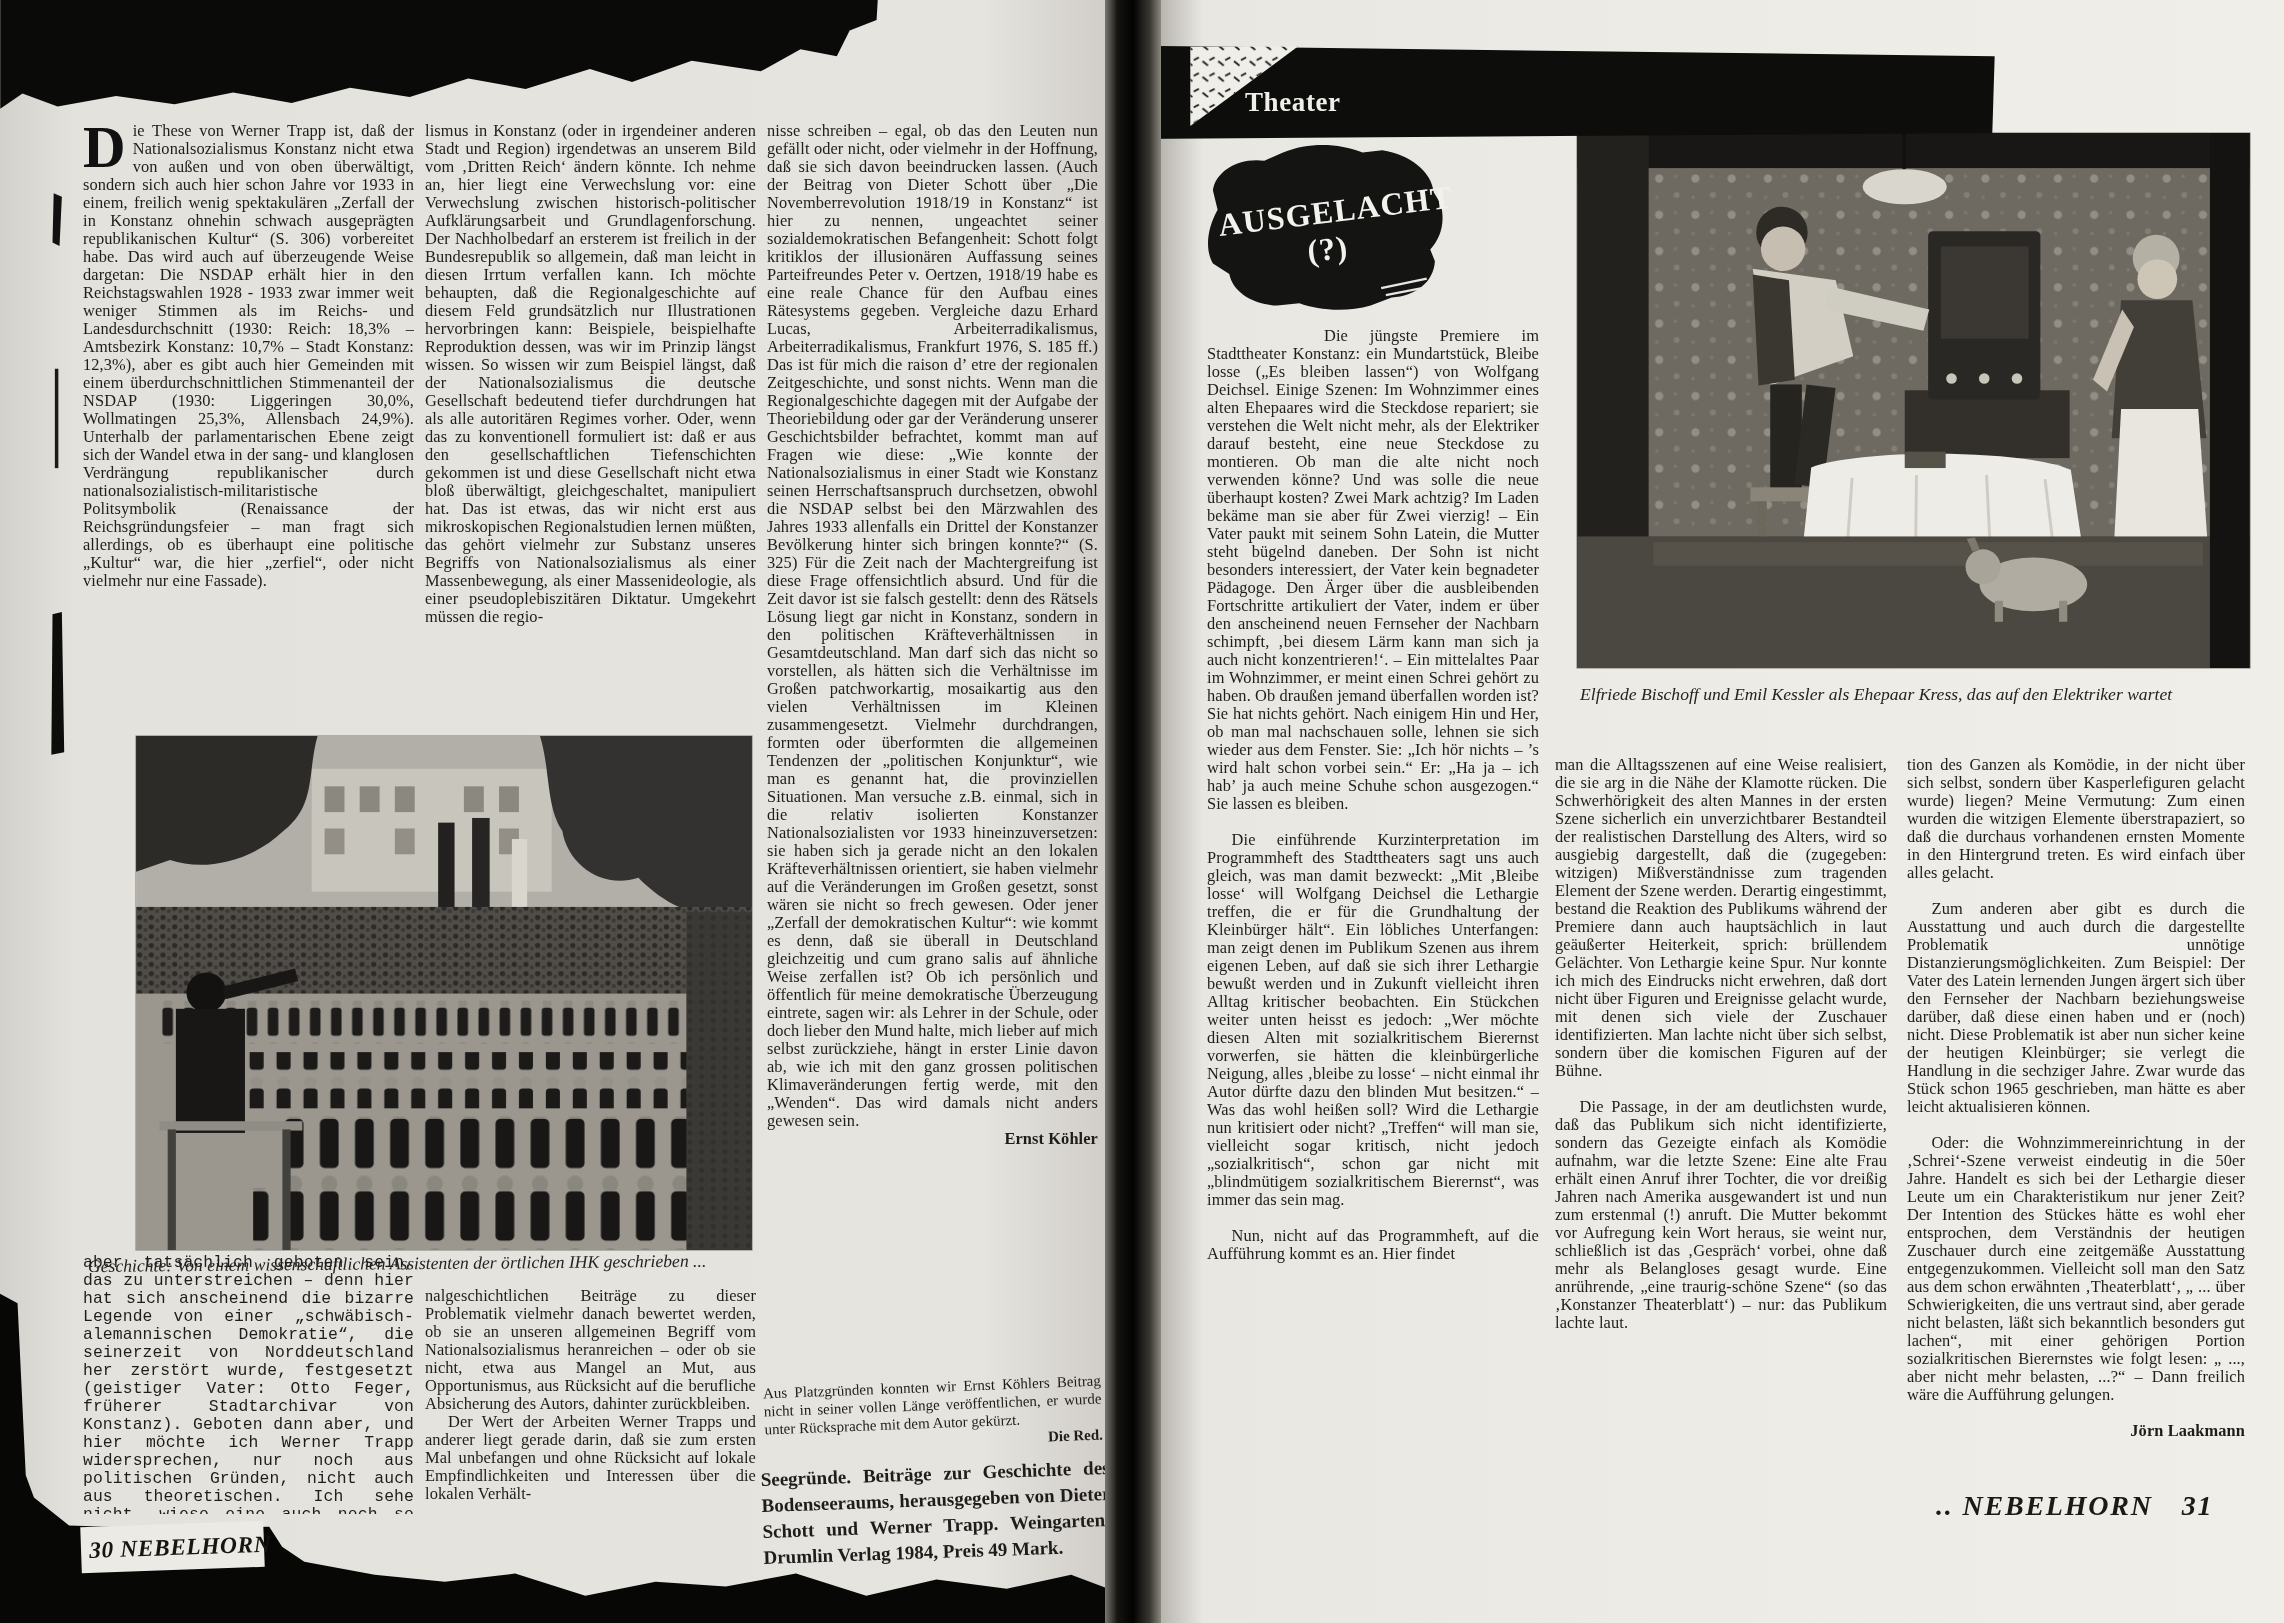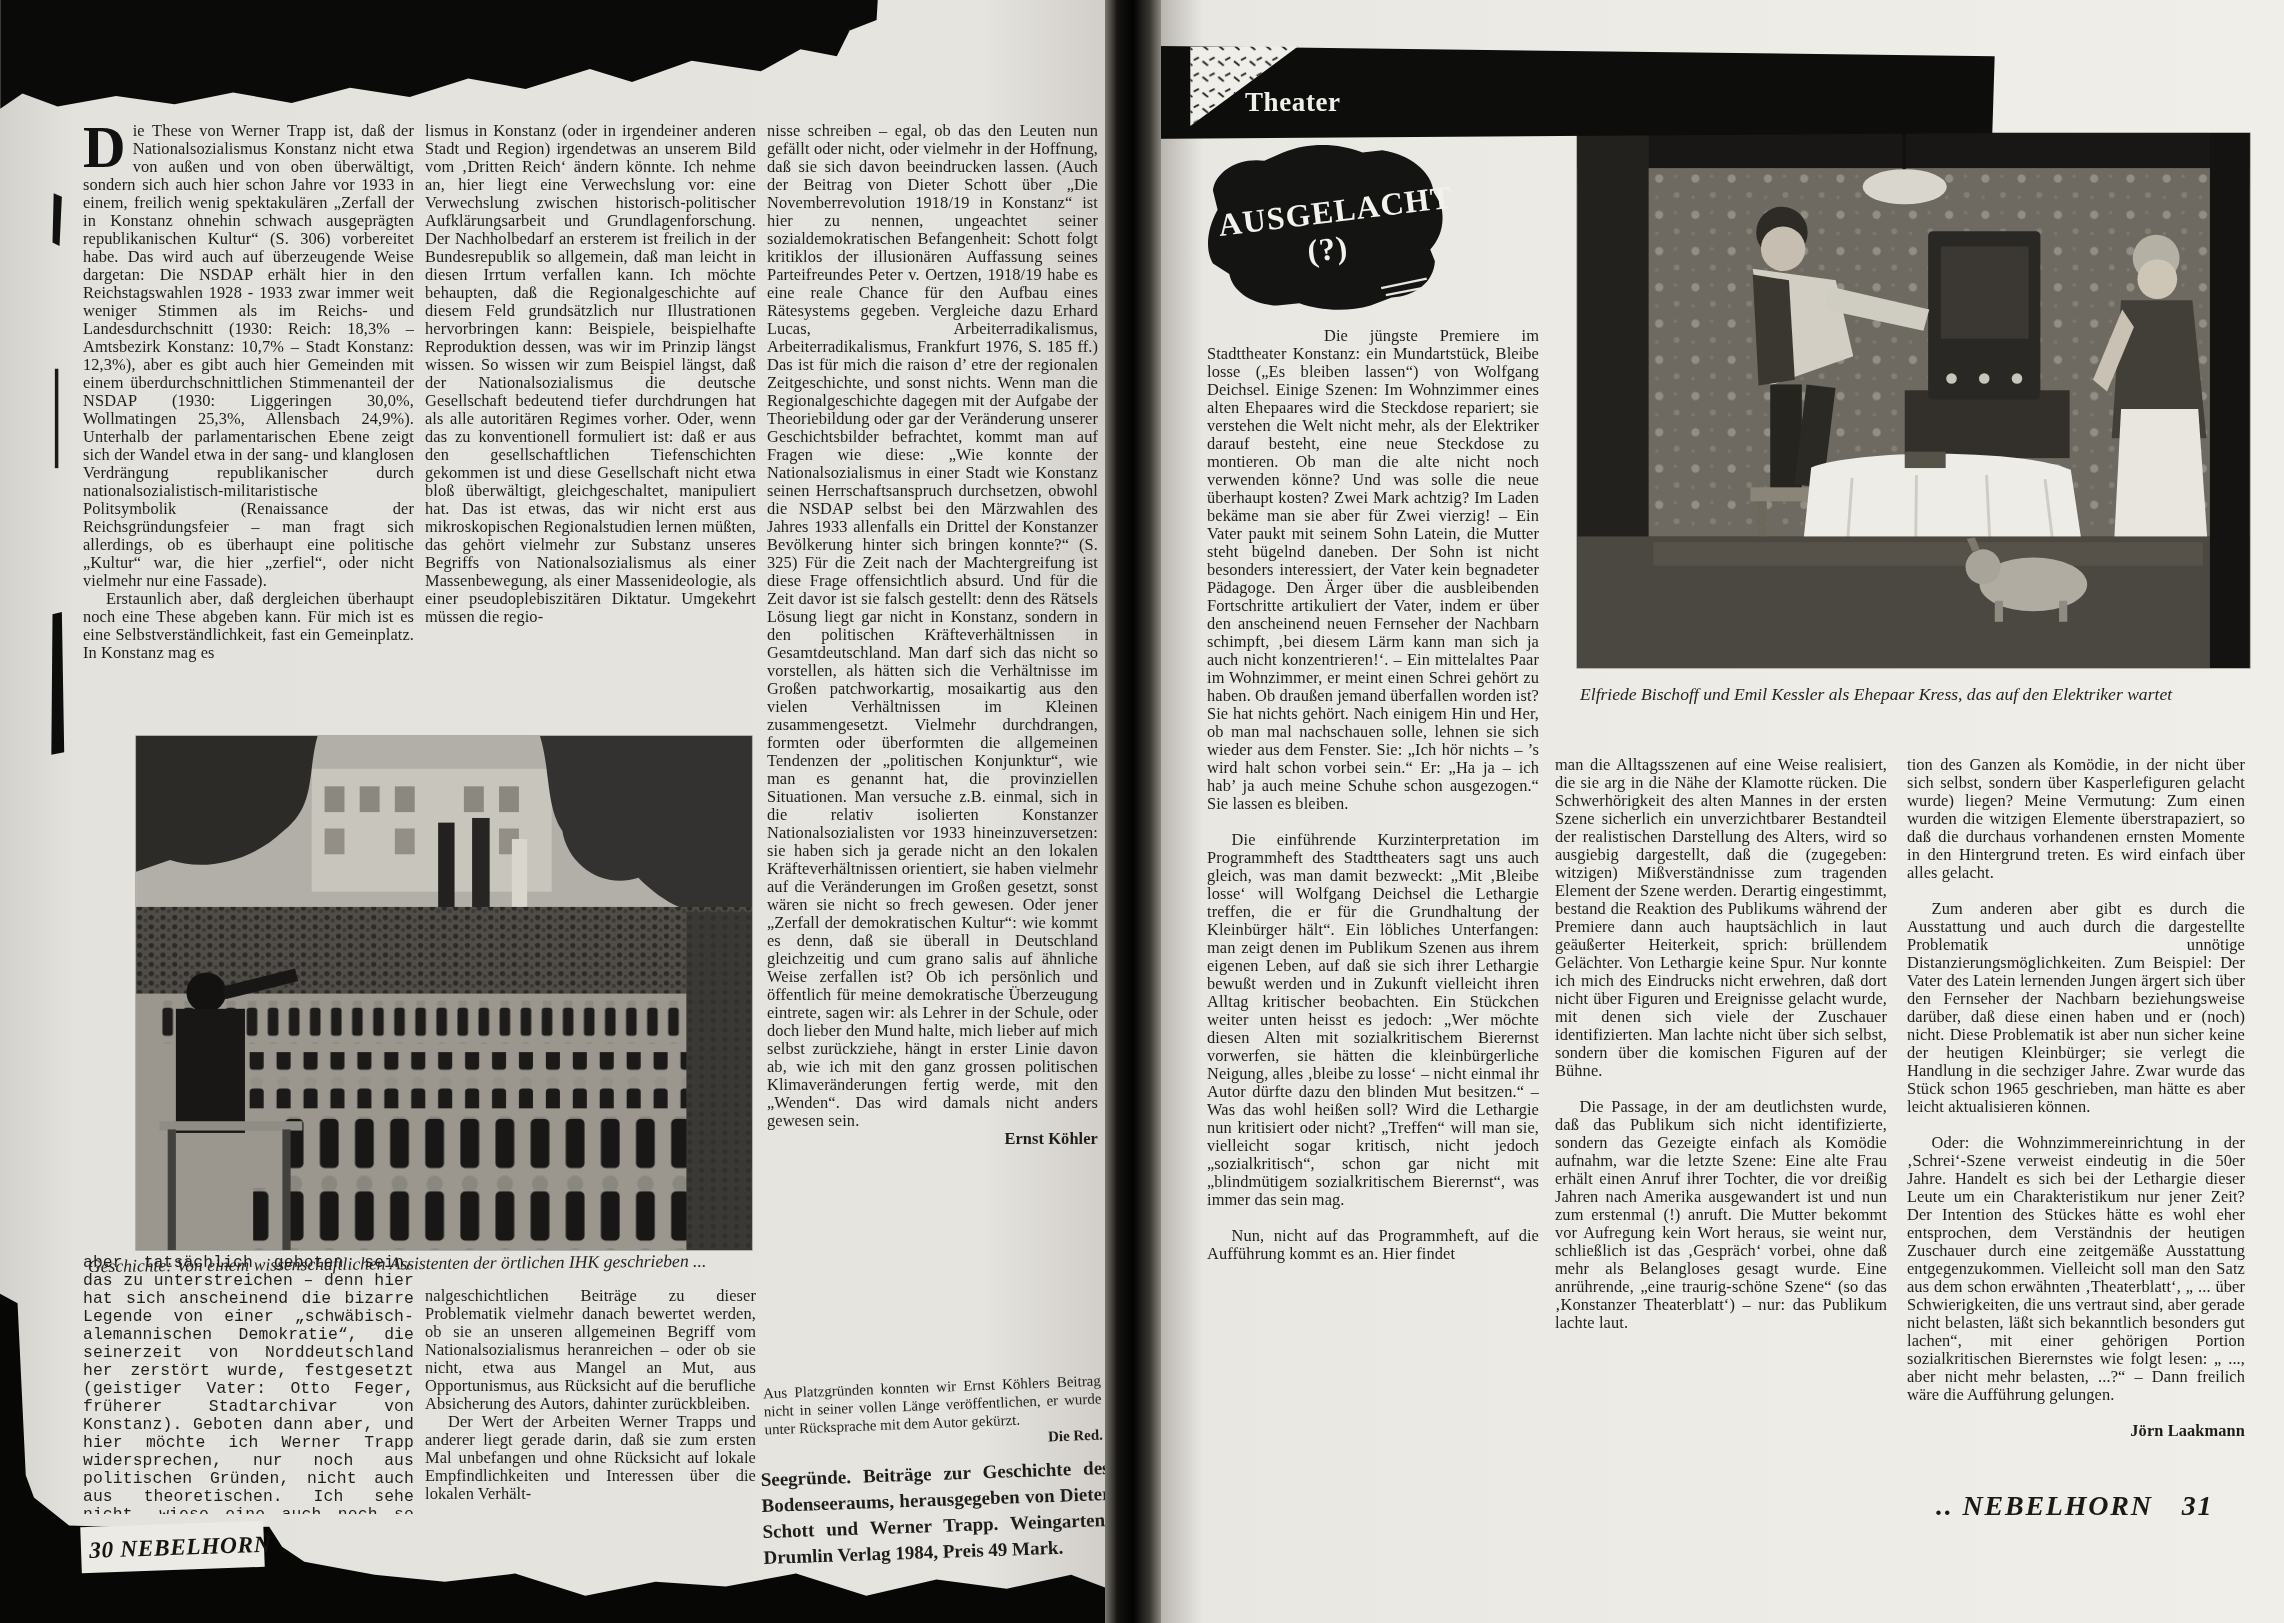--- a/index.html
+++ b/index.html
@@ -46,21 +46,20 @@
   </svg>
 
   <svg class="plate" style="left:49px;top:193px;" width="23.4" height="562" viewBox="0 0 40 960">
     <polygon fill="#111" points="8,0 22,6 18,90 6,84"></polygon>
     <rect x="10" y="300" width="6" height="170" fill="#1a1a18"></rect>
     <polygon fill="#0d0d0c" points="6,720 22,716 26,956 4,960"></polygon>
   </svg>
 
   <div class="col" style="left:83px;top:122px;width:331px;height:610px;">
     <p><span class="dropcap">D</span><span>ie These von Werner Trapp ist, daß der Nationalsozialismus Konstanz nicht etwa von außen und von oben überwältigt, sondern sich auch hier schon Jahre vor 1933 in einem, freilich wenig spektakulären „Zerfall der in Konstanz ohnehin schwach ausgeprägten republikanischen Kultur“ (S. 306) vorbereitet habe. Das wird auch auf überzeugende Weise dargetan: Die NSDAP erhält hier in den Reichstagswahlen 1928 - 1933 zwar immer weit weniger Stimmen als im Reichs- und Landesdurchschnitt (1930: Reich: 18,3% – Amtsbezirk Konstanz: 10,7% – Stadt Konstanz: 12,3%), aber es gibt auch hier Gemeinden mit einem überdurchschnittlichen Stimmenanteil der NSDAP (1930: Liggeringen 30,0%, Wollmatingen 25,3%, Allensbach 24,9%). Unterhalb der parlamentarischen Ebene zeigt sich der Wandel etwa in der sang- und klanglosen Verdrängung republikanischer durch nationalsozialistisch-militaristische Politsymbolik (Renaissance der Reichsgründungsfeier – man fragt sich allerdings, ob es überhaupt eine politische „Kultur“ war, die hier „zerfiel“, oder nicht vielmehr nur eine Fassade).</span></p>
-    <p>Erstaunlich aber, daß dergleichen überhaupt noch eine These abgeben kann. Für mich ist es eine Selbstverständlichkeit, fast ein Gemeinplatz. In Konstanz mag es</p>
   </div>
 
   <div class="col" style="left:425px;top:122px;width:331px;height:610px;">
     <p>lismus in Konstanz (oder in irgendeiner anderen Stadt und Region) irgendetwas an unserem Bild vom ‚Dritten Reich‘ ändern könnte. Ich nehme an, hier liegt eine Verwechslung vor: eine Verwechslung zwischen historisch-politischer Aufklärungsarbeit und Grundlagenforschung. Der Nachholbedarf an ersterem ist freilich in der Bundesrepublik so allgemein, daß man leicht in diesen Irrtum verfallen kann. Ich möchte behaupten, daß die Regionalgeschichte auf diesem Feld grundsätzlich nur Illustrationen hervorbringen kann: Beispiele, beispielhafte Reproduktion dessen, was wir im Prinzip längst wissen. So wissen wir zum Beispiel längst, daß der Nationalsozialismus die deutsche Gesellschaft bedeutend tiefer durchdrungen hat als alle autoritären Regimes vorher. Oder, wenn das zu konventionell formuliert ist: daß er aus den gesellschaftlichen Tiefenschichten gekommen ist und diese Gesellschaft nicht etwa bloß überwältigt, gleichgeschaltet, manipuliert hat. Das ist etwas, das wir nicht erst aus mikroskopischen Regionalstudien lernen müßten, das gehört vielmehr zur Substanz unseres Begriffs von Nationalsozialismus als einer Massenbewegung, als einer Massenideologie, als einer pseudoplebiszitären Diktatur. Umgekehrt müssen die regio-</p>
   </div>
 
   <div class="col" style="left:767px;top:122px;width:331px;height:1241px;">
     <p>nisse schreiben – egal, ob das den Leuten nun gefällt oder nicht, oder vielmehr in der Hoffnung, daß sie sich davon beeindrucken lassen. (Auch der Beitrag von Dieter Schott über „Die Novemberrevolution 1918/19 in Konstanz“ ist hier zu nennen, ungeachtet seiner sozialdemokratischen Befangenheit: Schott folgt kritiklos der illusionären Auffassung seines Parteifreundes Peter v. Oertzen, 1918/19 habe es eine reale Chance für den Aufbau eines Rätesystems gegeben. Vergleiche dazu Erhard Lucas, Arbeiterradikalismus, Arbeiterradikalismus, Frankfurt 1976, S. 185 ff.) Das ist für mich die raison d’ etre der regionalen Zeitgeschichte, und sonst nichts. Wenn man die Regionalgeschichte dagegen mit der Aufgabe der Theoriebildung oder gar der Veränderung unserer Geschichtsbilder befrachtet, kommt man auf Fragen wie diese: „Wie konnte der Nationalsozialismus in einer Stadt wie Konstanz seinen Herrschaftsanspruch durchsetzen, obwohl die NSDAP selbst bei den Märzwahlen des Jahres 1933 allenfalls ein Drittel der Konstanzer Bevölkerung hinter sich bringen konnte?“ (S. 325) Für die Zeit nach der Machtergreifung ist diese Frage offensichtlich absurd. Und für die Zeit davor ist sie falsch gestellt: denn des Rätsels Lösung liegt gar nicht in Konstanz, sondern in den politischen Kräfteverhältnissen in Gesamtdeutschland. Man darf sich das nicht so vorstellen, als hätten sich die Verhältnisse im Großen patchworkartig, mosaikartig aus den vielen Verhältnissen im Kleinen zusammengesetzt. Vielmehr durchdrangen, formten oder überformten die allgemeinen Tendenzen der „politischen Konjunktur“, wie man es genannt hat, die provinziellen Situationen. Man versuche z.B. einmal, sich in die relativ isolierten Konstanzer Nationalsozialisten vor 1933 hineinzuversetzen: sie haben sich ja gerade nicht an den lokalen Kräfteverhältnissen orientiert, sie haben vielmehr auf die Veränderungen im Großen gesetzt, sonst wären sie nicht so frech gewesen. Oder jener „Zerfall der demokratischen Kultur“: wie kommt es denn, daß sie überall in Deutschland gleichzeitig und cum grano salis auf ähnliche Weise zerfallen ist? Ob ich persönlich und öffentlich für meine demokratische Überzeugung eintrete, sagen wir: als Lehrer in der Schule, oder doch lieber den Mund halte, mich lieber auf mich selbst zurückziehe, hängt in erster Linie davon ab, wie ich mit den ganz grossen politischen Klimaveränderungen fertig werde, mit den „Wenden“. Das wird damals nicht anders gewesen sein.</p>
     <p class="author">Ernst Köhler</p>
   </div>

